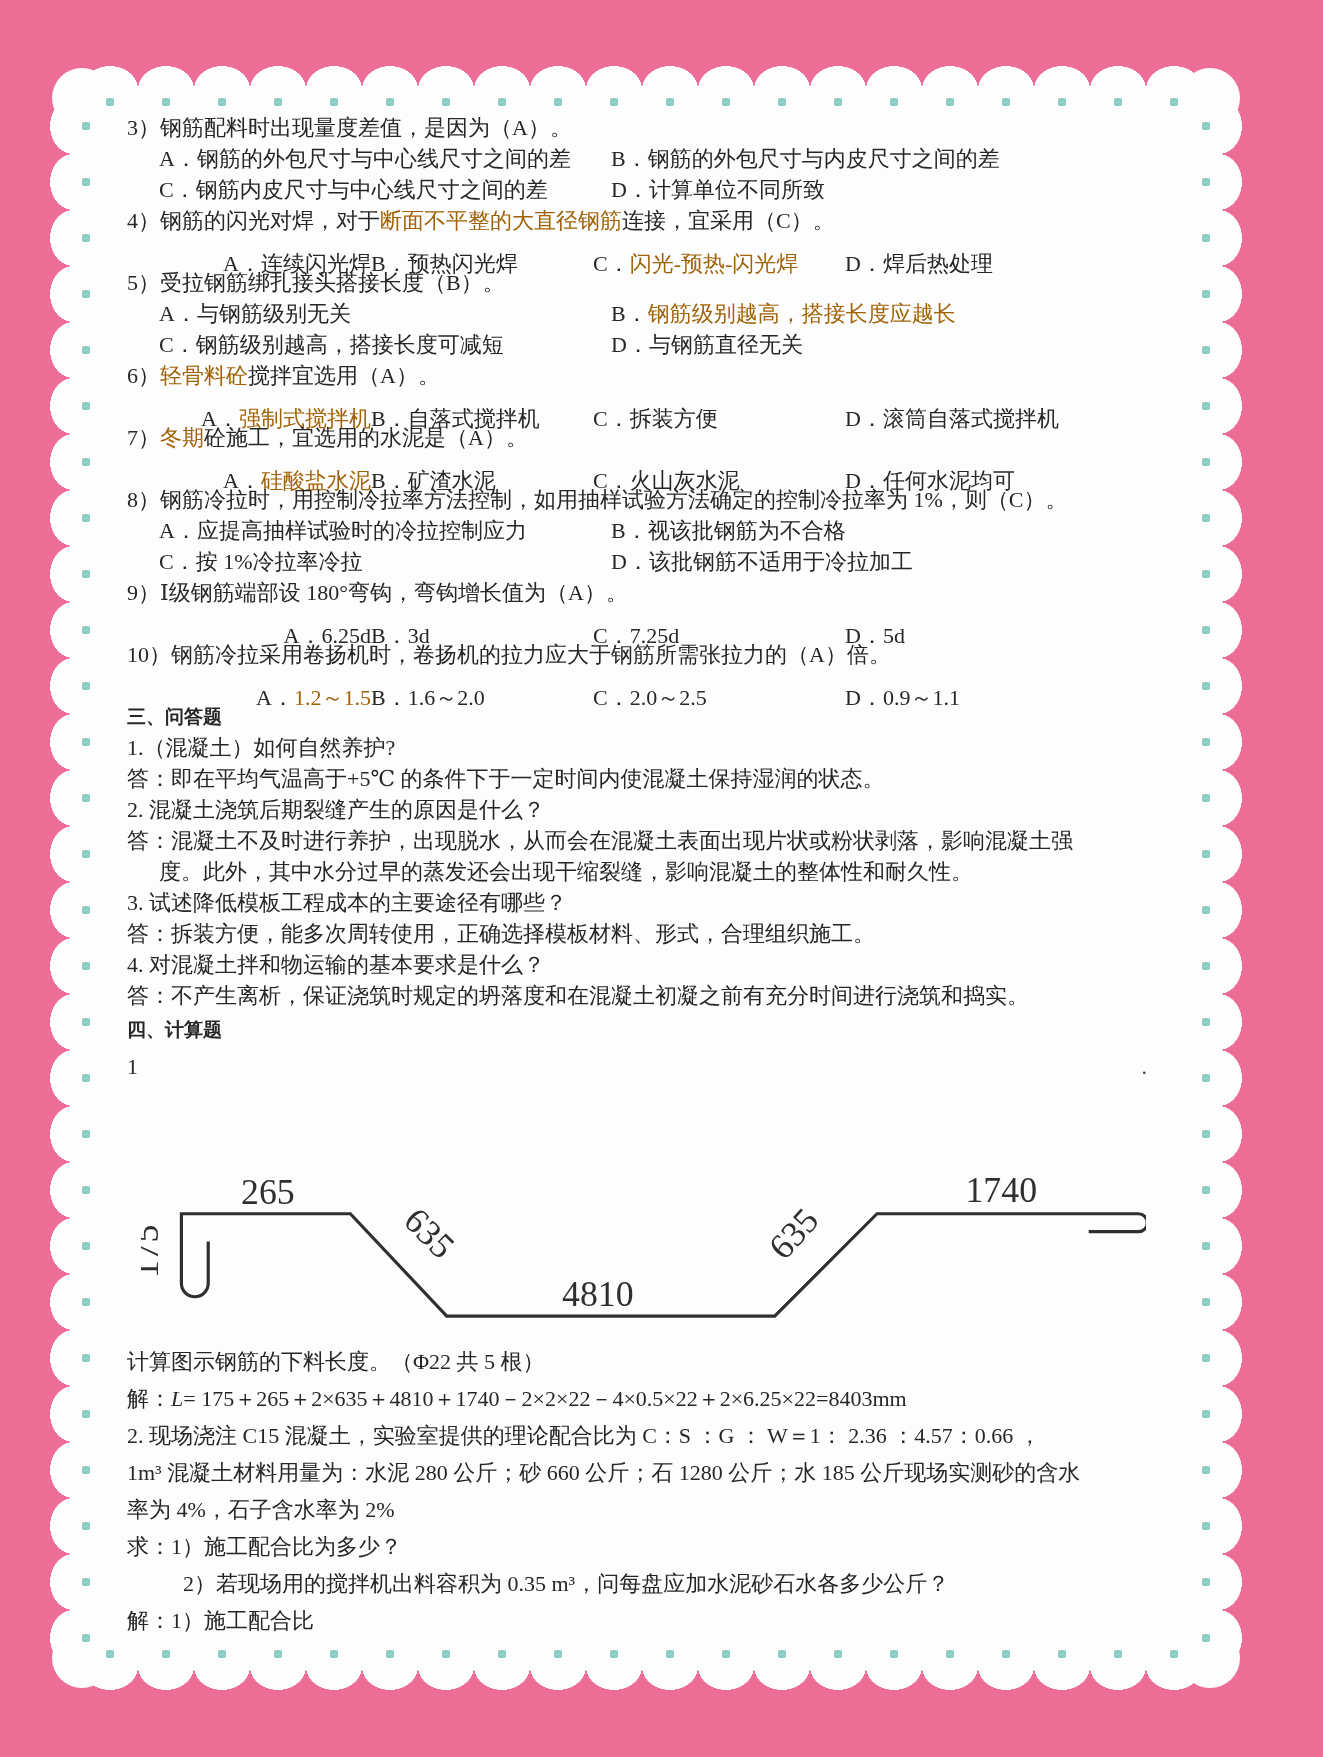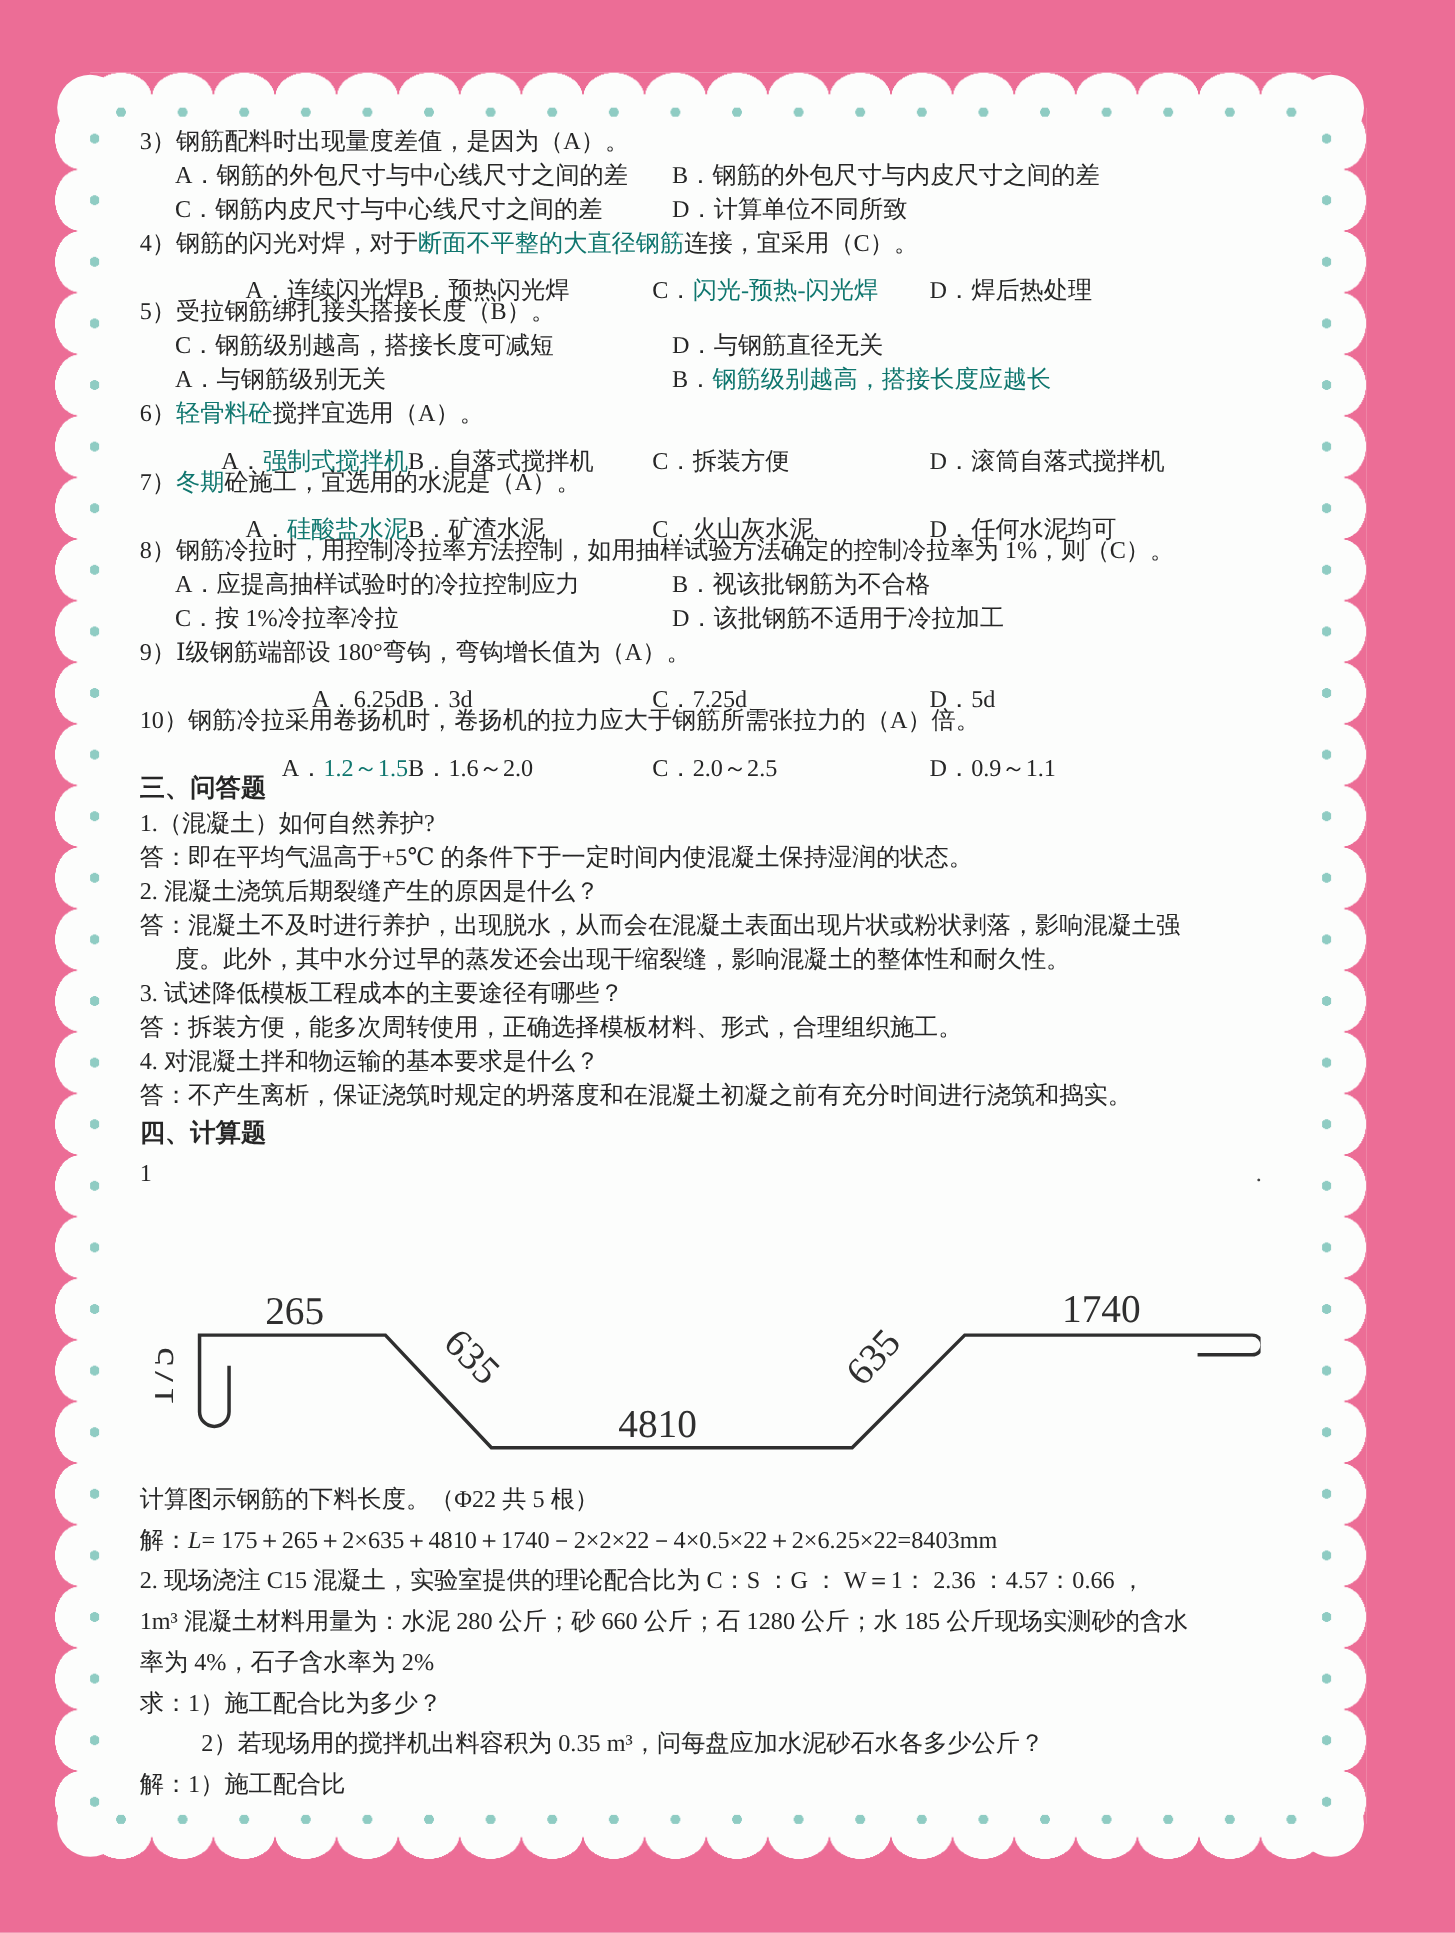--- a/index.html
+++ b/index.html
@@ -43,22 +43,22 @@
     background-size:10px 56px;background-repeat:repeat-y;}
   .dt-r{right:9px;top:10px;bottom:10px;width:10px;
     background-image:radial-gradient(4.5px 4.5px at 50% 50%, #8fccc3 96%, rgba(143,204,195,0) 100%);
     background-size:10px 56px;background-repeat:repeat-y;}
 
   .content{position:absolute;left:55px;top:24px;width:1030px;}
   .ln{margin:0;height:31px;line-height:31px;font-size:22px;white-space:nowrap;}
   .opt-row{padding-left:32px;}
   .ind1{padding-left:32px;}
   .ind2{padding-left:56px;}
-  .hd{font-family:"Liberation Sans","DejaVu Sans",sans-serif;font-weight:700;font-size:23px;}
-  .rd{color:#0f766e;}
+  .hd{font-family:"Liberation Sans","DejaVu Sans",sans-serif;font-weight:700;font-size:19px;}
+  .rd{color:#a16207;}
   .c1{display:inline-block;width:212px;text-align:right;}
   .c2{display:inline-block;width:222px;margin-top:12px;}
   .c3{display:inline-block;width:252px;}
   .half{display:inline-block;width:452px;}
   .calcsec .ln{height:37px;line-height:37px;}
   .fr{float:right;margin-right:10px;color:#444;}
   .diagram-wrap{margin:89px 0 6px 14px;}
   .dim{font-size:36px;fill:#2f2f2f;font-family:"Liberation Serif","DejaVu Serif",serif;}
   i{font-style:italic;}
 </style>
@@ -91,24 +91,24 @@
 
     <p class="ln">
       <span>4）钢筋的闪光对焊，对于</span><span class="rd">断面不平整的大直径钢筋</span><span>连接，宜采用（C）。</span>
     </p>
     <p class="ln opt-row">
       <span class="c1">A．连续闪光焊</span><span class="c2">B．预热闪光焊</span><span class="c3"><span>C．</span><span class="rd">闪光-预热-闪光焊</span></span><span>D．焊后热处理</span>
     </p>
 
     <p class="ln"><span>5）受拉钢筋绑扎接头搭接长度（B）。</span></p>
     <p class="ln opt-row">
-      <span class="half">C．钢筋级别越高，搭接长度可减短</span><span>D．与钢筋直径无关</span>
+      <span class="half">A．与钢筋级别无关</span><span><span>B．</span><span class="rd">钢筋级别越高，搭接长度应越长</span></span>
     </p>
     <p class="ln opt-row">
-      <span class="half">A．与钢筋级别无关</span><span><span>B．</span><span class="rd">钢筋级别越高，搭接长度应越长</span></span>
+      <span class="half">C．钢筋级别越高，搭接长度可减短</span><span>D．与钢筋直径无关</span>
     </p>
 
     <p class="ln">
       <span>6）</span><span class="rd">轻骨料砼</span><span>搅拌宜选用（A）。</span>
     </p>
     <p class="ln opt-row">
       <span class="c1"><span>A．</span><span class="rd">强制式搅拌机</span></span><span class="c2">B．自落式搅拌机</span><span class="c3">C．拆装方便</span><span>D．滚筒自落式搅拌机</span>
     </p>
 
     <p class="ln">

